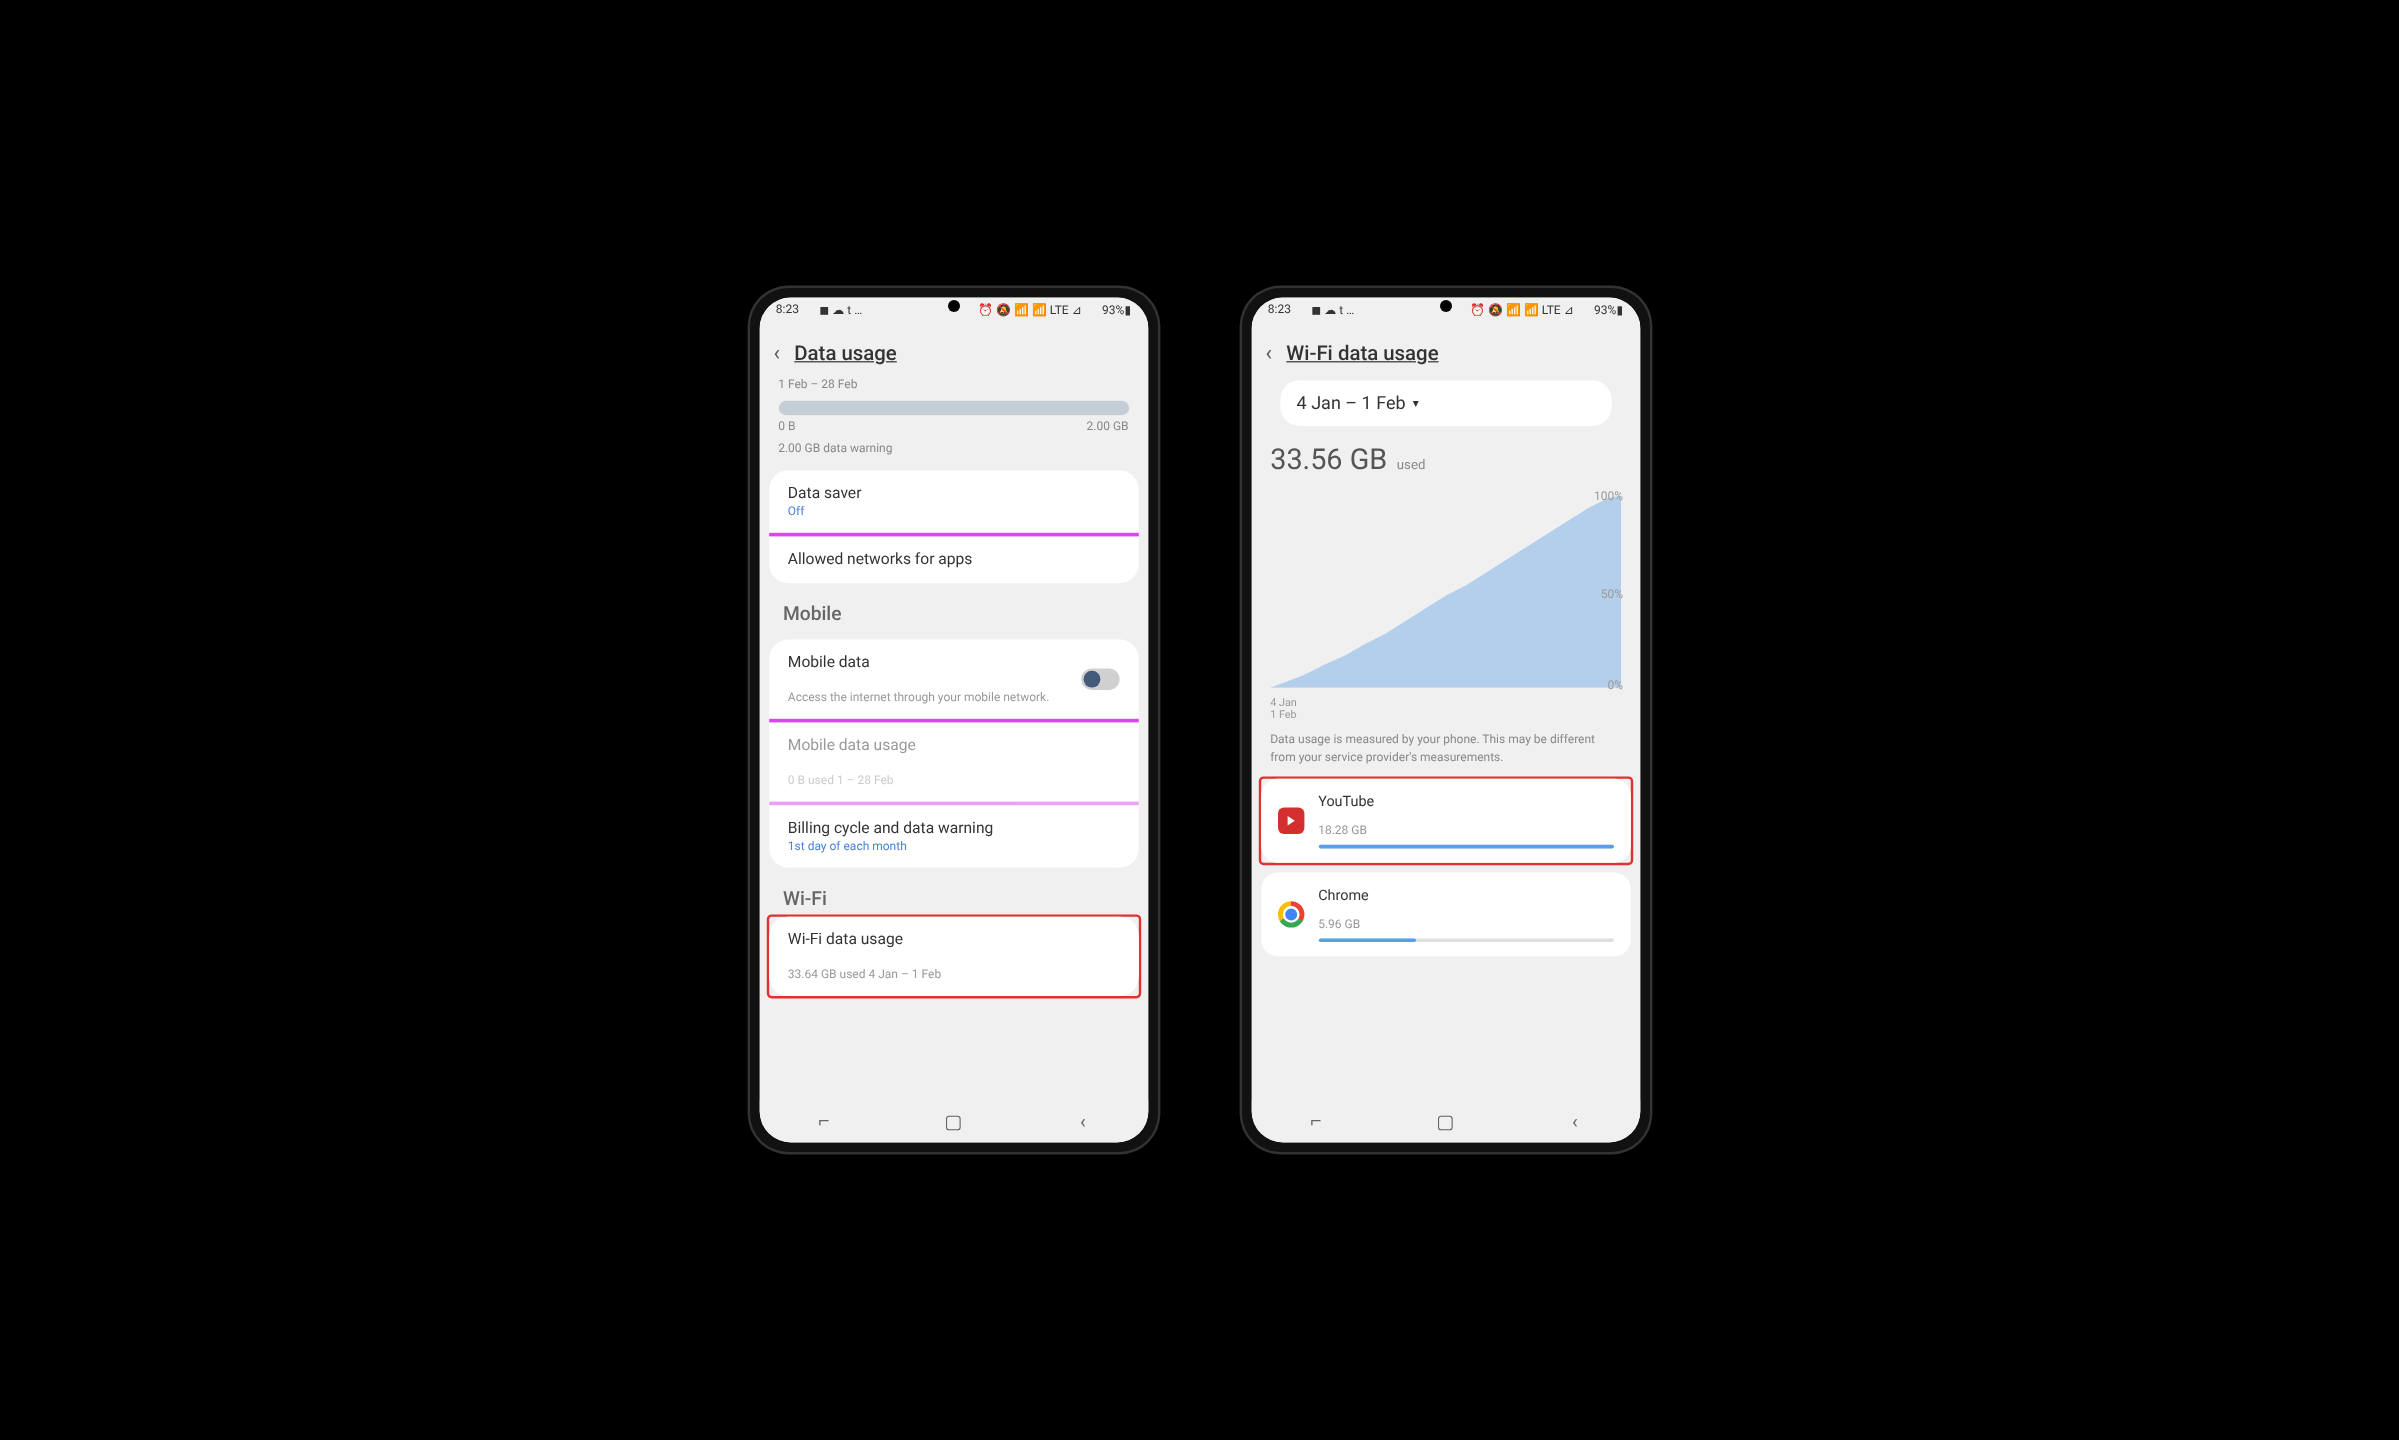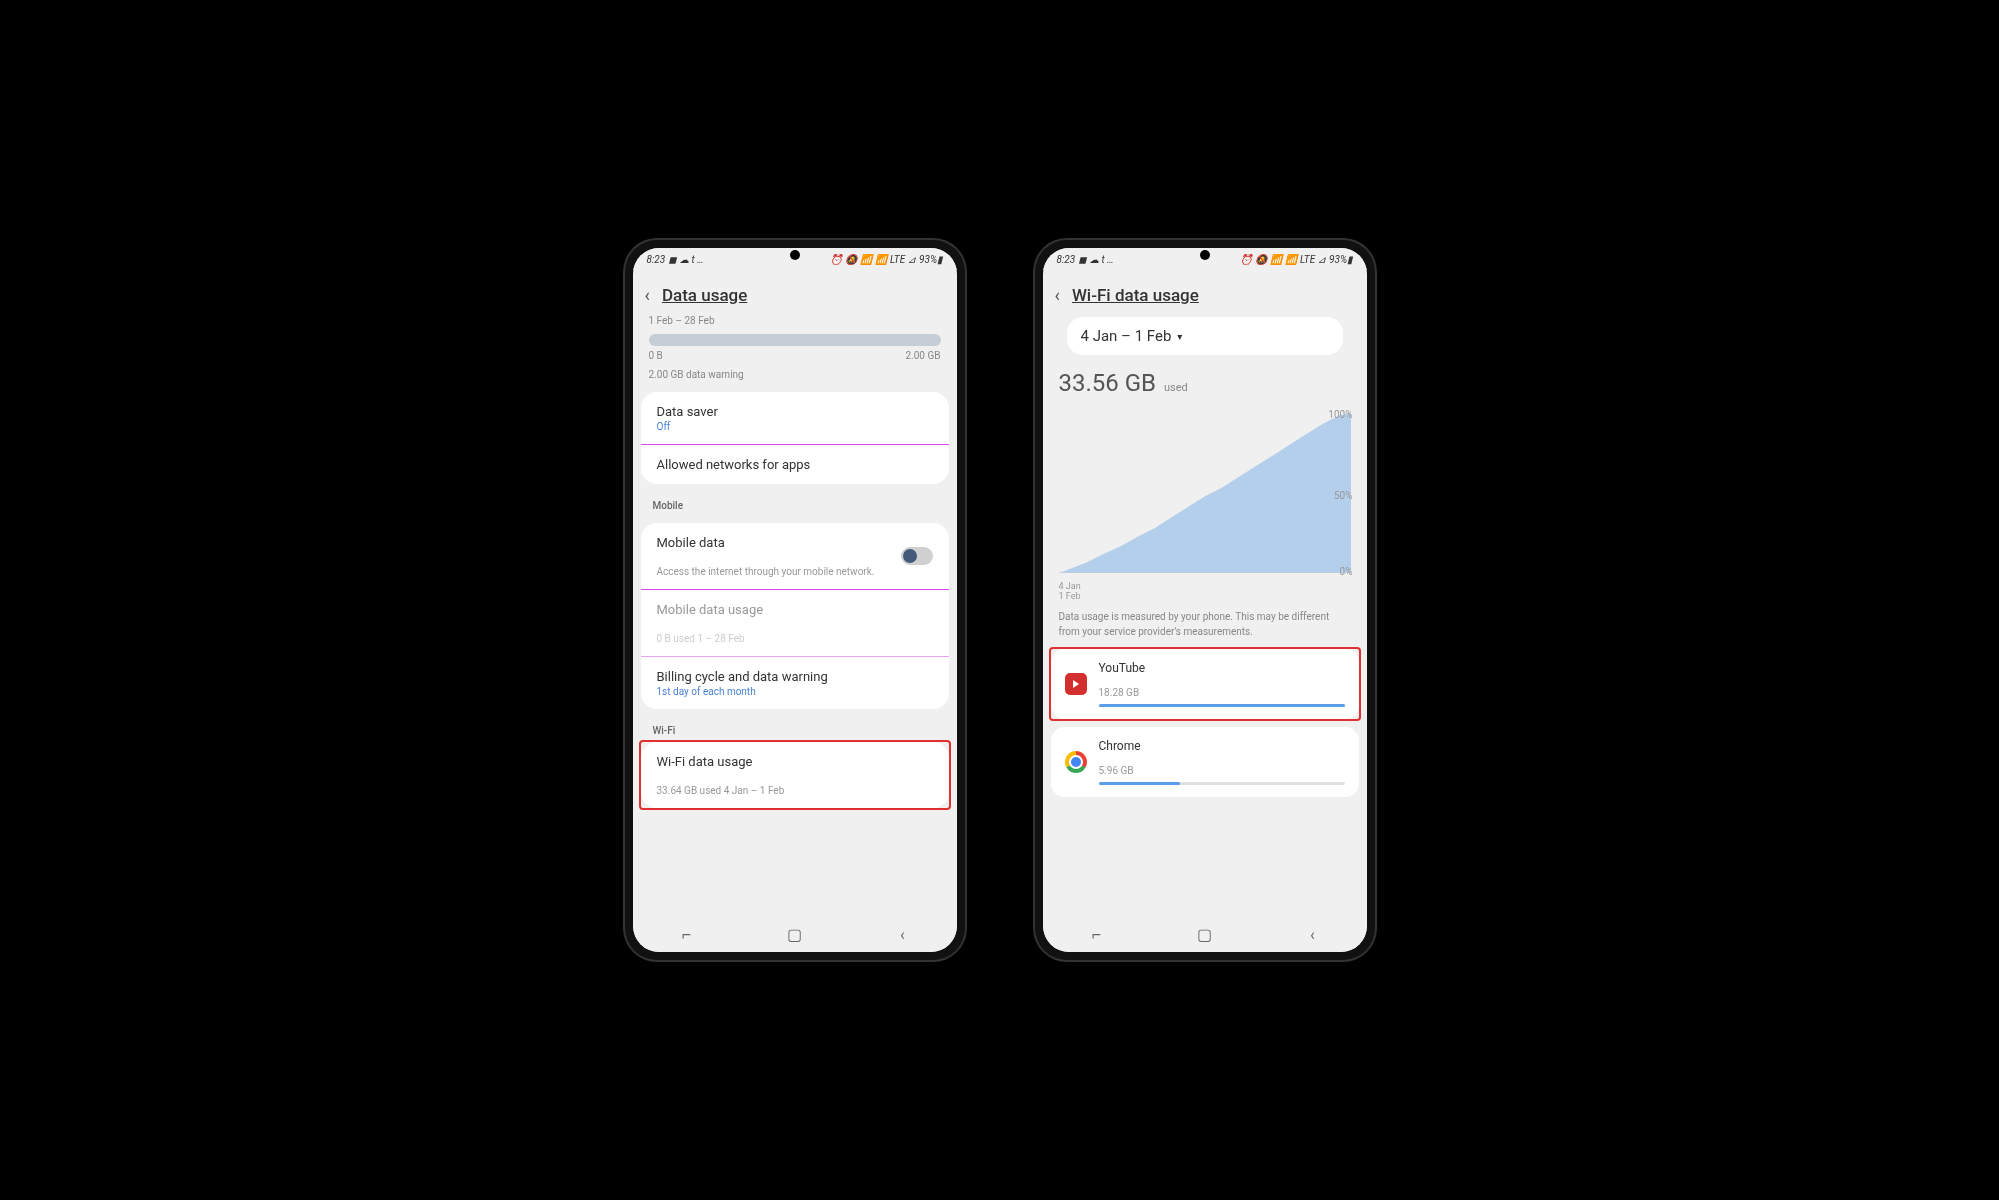--- a/index.html
+++ b/index.html
@@ -1,36 +1,36 @@
 <!DOCTYPE html>
 <html><head>
 <meta charset="utf-8">
 <style>
 * { margin: 0; padding: 0; box-sizing: border-box; font-family: -apple-system, BlinkMacSystemFont, 'Segoe UI', Roboto, sans-serif; }
 body { background: #000; width: 1999px; height: 1200px; display: flex; gap: 70px; justify-content: center; align-items: center; }
 .phone { width: 340px; height: 720px; background: #111; border-radius: 32px; padding: 8px; position: relative; box-shadow: 0 0 0 2px #333; }
 .screen { width: 100%; height: 100%; background: #f0f0f0; border-radius: 26px; overflow: hidden; position: relative; }
 .status-bar { height: 22px; display: flex; justify-content: space-between; align-items: center; padding: 0 14px; font-size: 10px; color: #333; background: #f0f0f0; }
-.status-left, .status-right { display: flex; gap: 3px; align-items: flex-start; font-style: italic; }
+.status-left, .status-right { display: flex; gap: 17px; align-items: flex-start; }
 .camera { position: absolute; top: 10px; left: 50%; transform: translateX(-50%); width: 10px; height: 10px; background: #000; border-radius: 50%; z-index: 10; }
 .header { display: flex; align-items: center; padding: 14px 12px 6px; gap: 12px; }
 .back { font-size: 18px; color: #555; cursor: pointer; }
 .title { font-size: 17px; font-weight: 500; color: #333; text-decoration: underline; }
 .content { padding: 0 0 0 0; height: calc(100% - 80px); overflow: hidden; }
 .small-text { font-size: 10px; color: #888; padding: 4px 16px; }
 .bar-container { padding: 4px 16px; }
 .bar-bg { height: 12px; background: #c5cdd6; border-radius: 6px; }
 .bar-labels { display: flex; justify-content: space-between; font-size: 10px; color: #888; margin-top: 4px; }
 .card { background: #fff; margin: 8px 8px; border-radius: 16px; }
-.row { padding: 12px 16px; border-bottom: 1px solid #d946ef; }
+.row { padding: 12px 16px; border-bottom: 3px solid #d946ef; }
 .row:last-child { border-bottom: none; }
 .row-title { font-size: 13px; color: #333; }
 .row-sub { font-size: 10px; color: #4a82d4; margin-top: 2px; }
 .row-sub-grey { font-size: 10px; color: #999; margin-top: 16px; }
-.section-label { font-size: 10px; color: #666; padding: 8px 20px 4px; font-weight: 500; }
+.section-label { font-size: 16px; color: #666; padding: 8px 20px 4px; font-weight: 500; }
 .toggle-row { display: flex; justify-content: space-between; align-items: center; }
 .toggle { width: 32px; height: 18px; background: #d0d0d0; border-radius: 10px; position: relative; }
 .toggle::after { content: ''; position: absolute; width: 14px; height: 14px; background: #445a7a; border-radius: 50%; top: 2px; left: 2px; }
 .highlight { border: 2px solid #e03030; border-radius: 4px; margin: 0 6px; }
 .nav-bar { position: absolute; bottom: 0; left: 0; right: 0; height: 36px; display: flex; justify-content: space-around; align-items: center; background: #f0f0f0; border-radius: 0 0 26px 26px; }
 .nav-btn { width: 20px; height: 20px; color: #666; display: flex; align-items: center; justify-content: center; }
 .date-dropdown { background: #fff; margin: 6px 24px; padding: 10px 14px; border-radius: 16px; font-size: 15px; color: #333; display: flex; align-items: center; gap: 6px; }
 .usage-big { padding: 8px 16px; }
 .usage-num { font-size: 24px; color: #555; }
 .usage-label { font-size: 11px; color: #888; margin-left: 4px; }

